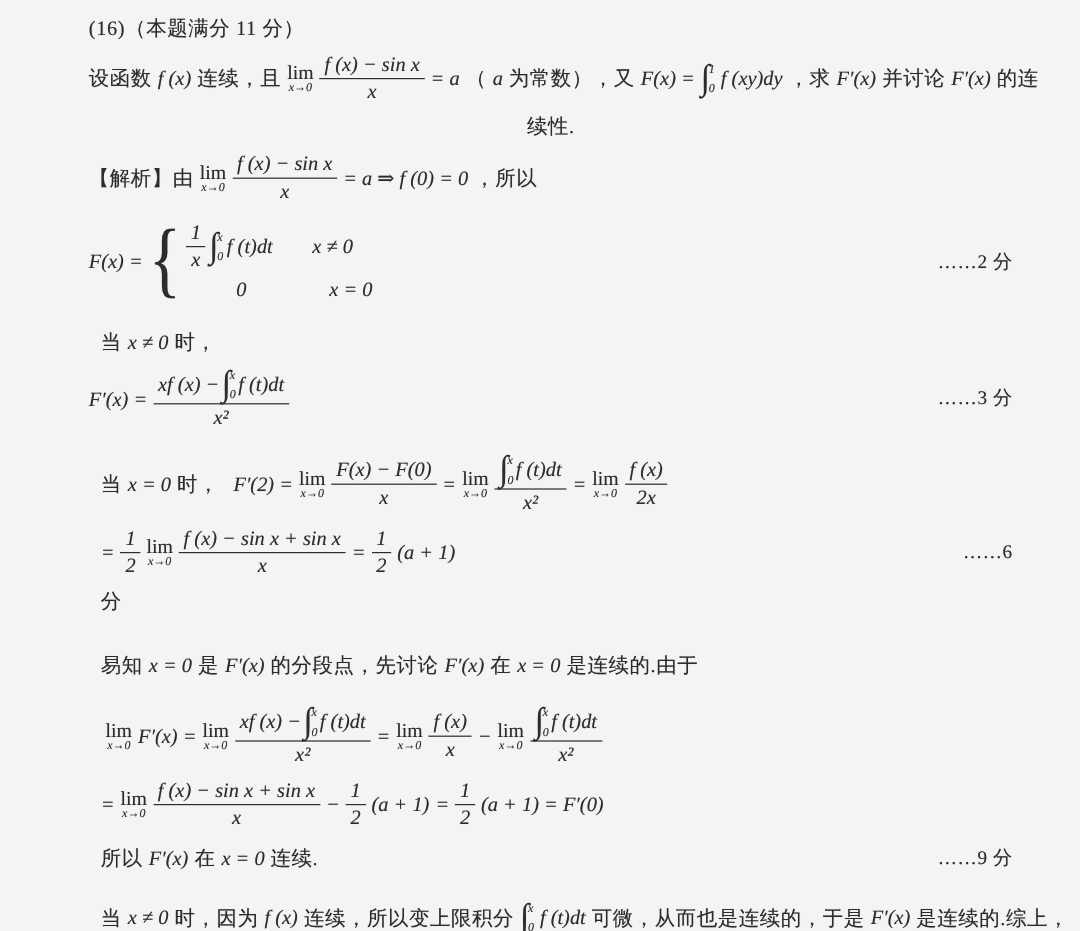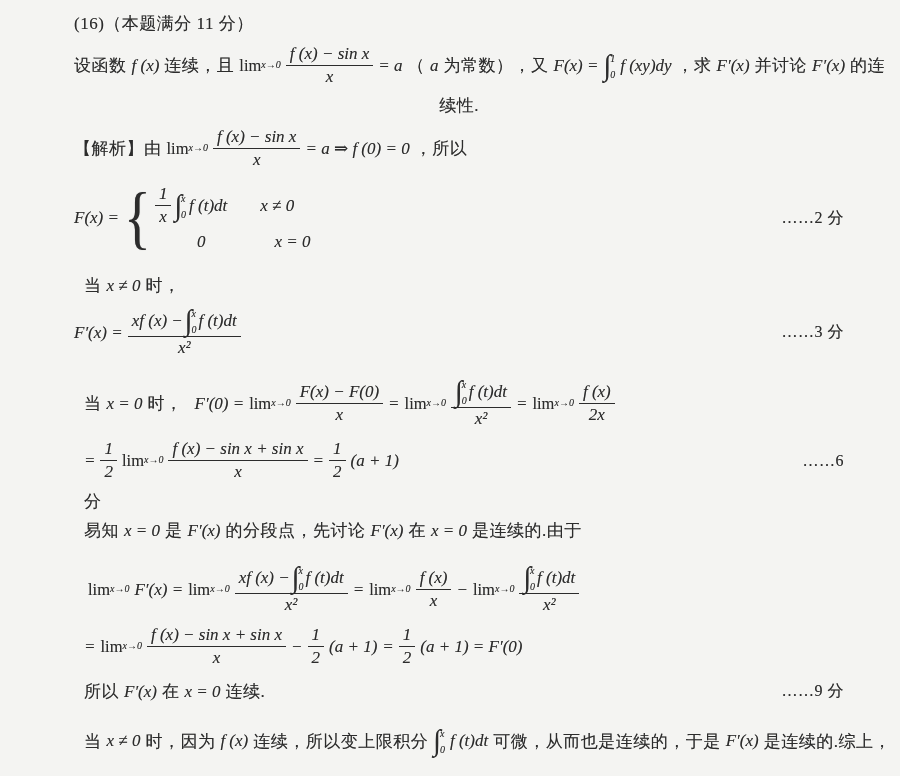--- a/index.html
+++ b/index.html
@@ -22,21 +22,21 @@
   .m  { font-style: italic; }
 
   
   .frac { display: inline-flex; flex-direction: column; align-items: center; }
   .num  { display: inline-flex; align-items: center; justify-content: center;
           border-bottom: 1.2px solid #2c2c2c; padding: 0 4px 1px 4px; }
   .num > * { margin-right: 2px; } .num > *:last-child { margin-right: 0; }
   .den  { display: inline-flex; align-items: center; padding-top: 1px; }
 
   
-  .lim { display: inline-flex; flex-direction: row; align-items: center; line-height: 1.05; }
+  .lim { display: inline-flex; flex-direction: column; align-items: center; line-height: 1.05; }
   .lop { font-size: 16.5px; }
   .lsub { font-size: 10px; font-style: italic; }
 
   
   .int { display: inline-flex; align-items: flex-start; }
   .isym { font-size: 28px; line-height: 1; transform: scaleY(1.05); }
   .ilims { display: inline-flex; flex-direction: column; justify-content: space-between;
            height: 28px; font-size: 10px; font-style: italic; margin-left: -1px; padding-top: 1px; }
   .isub { margin-top: auto; }
 
@@ -49,21 +49,21 @@
   .crow1 { margin-bottom: 5px; }
   .cbody0 { padding-left: 42px; }
   .ccond { margin-left: 30px; }
 
   .mark { margin-left: auto; font-size: 16px; letter-spacing: 0.5px; }
 
   
   .mt1 { margin-top: 4px; }  .mt2 { margin-top: 9px; }  .mt3 { margin-top: 7px; justify-content: center; }
   .mt4 { margin-top: 10px; } .mt5 { margin-top: 14px; } .mt6 { margin-top: 22px; }
   .mt7 { margin-top: 10px; } .mt8 { margin-top: 20px; } .mt9 { margin-top: 10px; }
-  .mt10 { margin-top: 8px; } .mt11 { margin-top: 6px; } .mt12 { margin-top: 22px; }
+  .mt10 { margin-top: 8px; } .mt11 { margin-top: 30px; } .mt12 { margin-top: 22px; }
   .mt13 { margin-top: 10px; } .mt14 { margin-top: 12px; align-items: center; } .mt15 { margin-top: 24px; }
   .ind1 { padding-left: 10px; } .ind2 { padding-left: 14px; }
 </style>
 </head>
 <body>
 
 <div class="page">
 
   <div class="line mt1">
     <span class="cn">(16)（本题满分 11 分）</span>
@@ -182,21 +182,21 @@
           <span class="m">x²</span>
         </span>
     </span>
     <span class="mark cn">……3 分</span>
   </div>
 
   <div class="line mt8 ind1">
     <span class="cn">当</span>
     <span class="m">x = 0</span>
     <span class="cn" style="margin-right:12px">时，</span>
-    <span class="m">F′(0) =</span>
+    <span class="m">F′(2) =</span>
     <span class="lim">
       <span class="lop">lim</span>
       <span class="lsub">x→0</span>
     </span>
     <span class="frac">
       <span class="num">
           <span class="m">F(x) − F(0)</span>
         </span>
       <span class="den">
           <span class="m">x</span>

